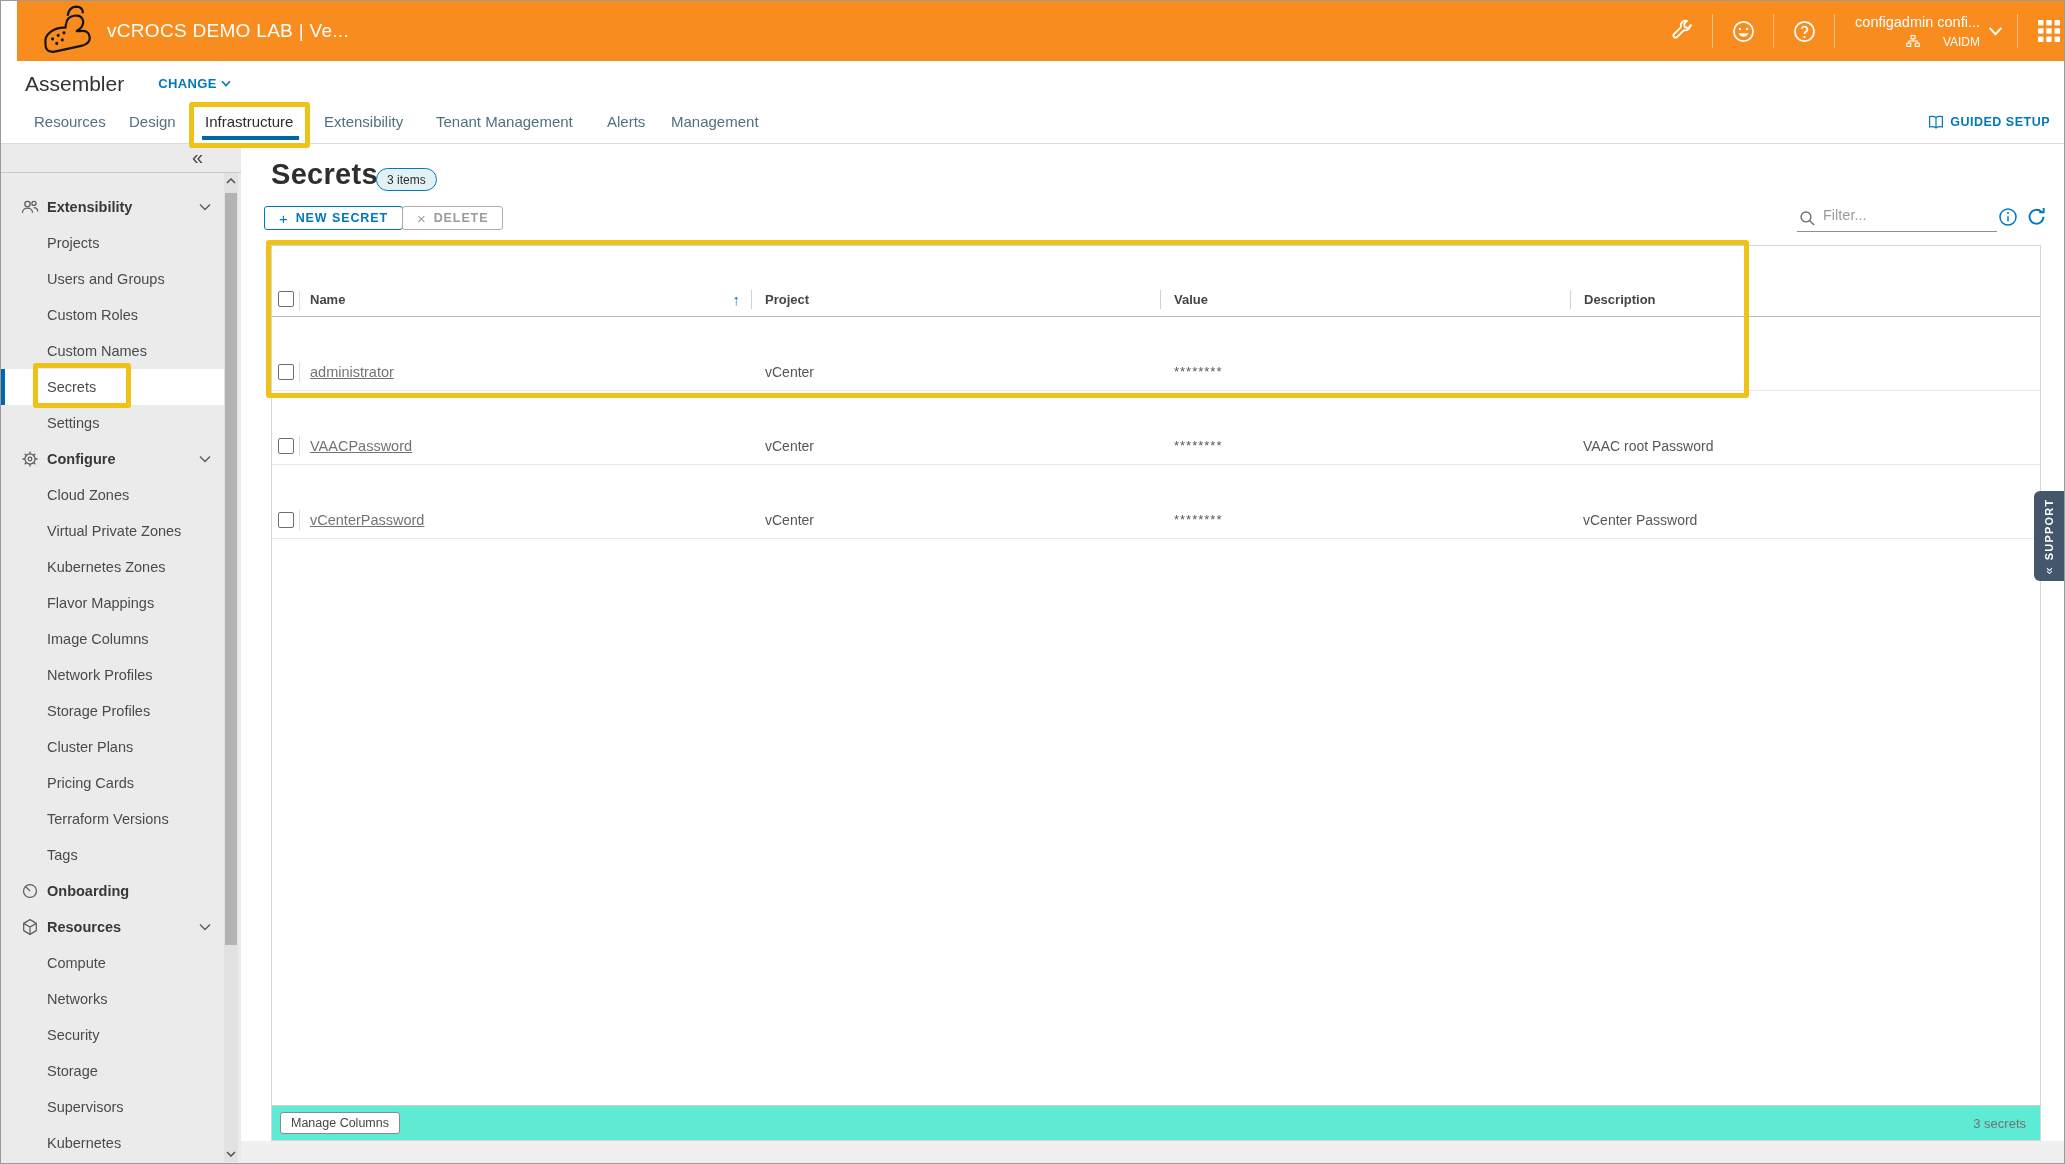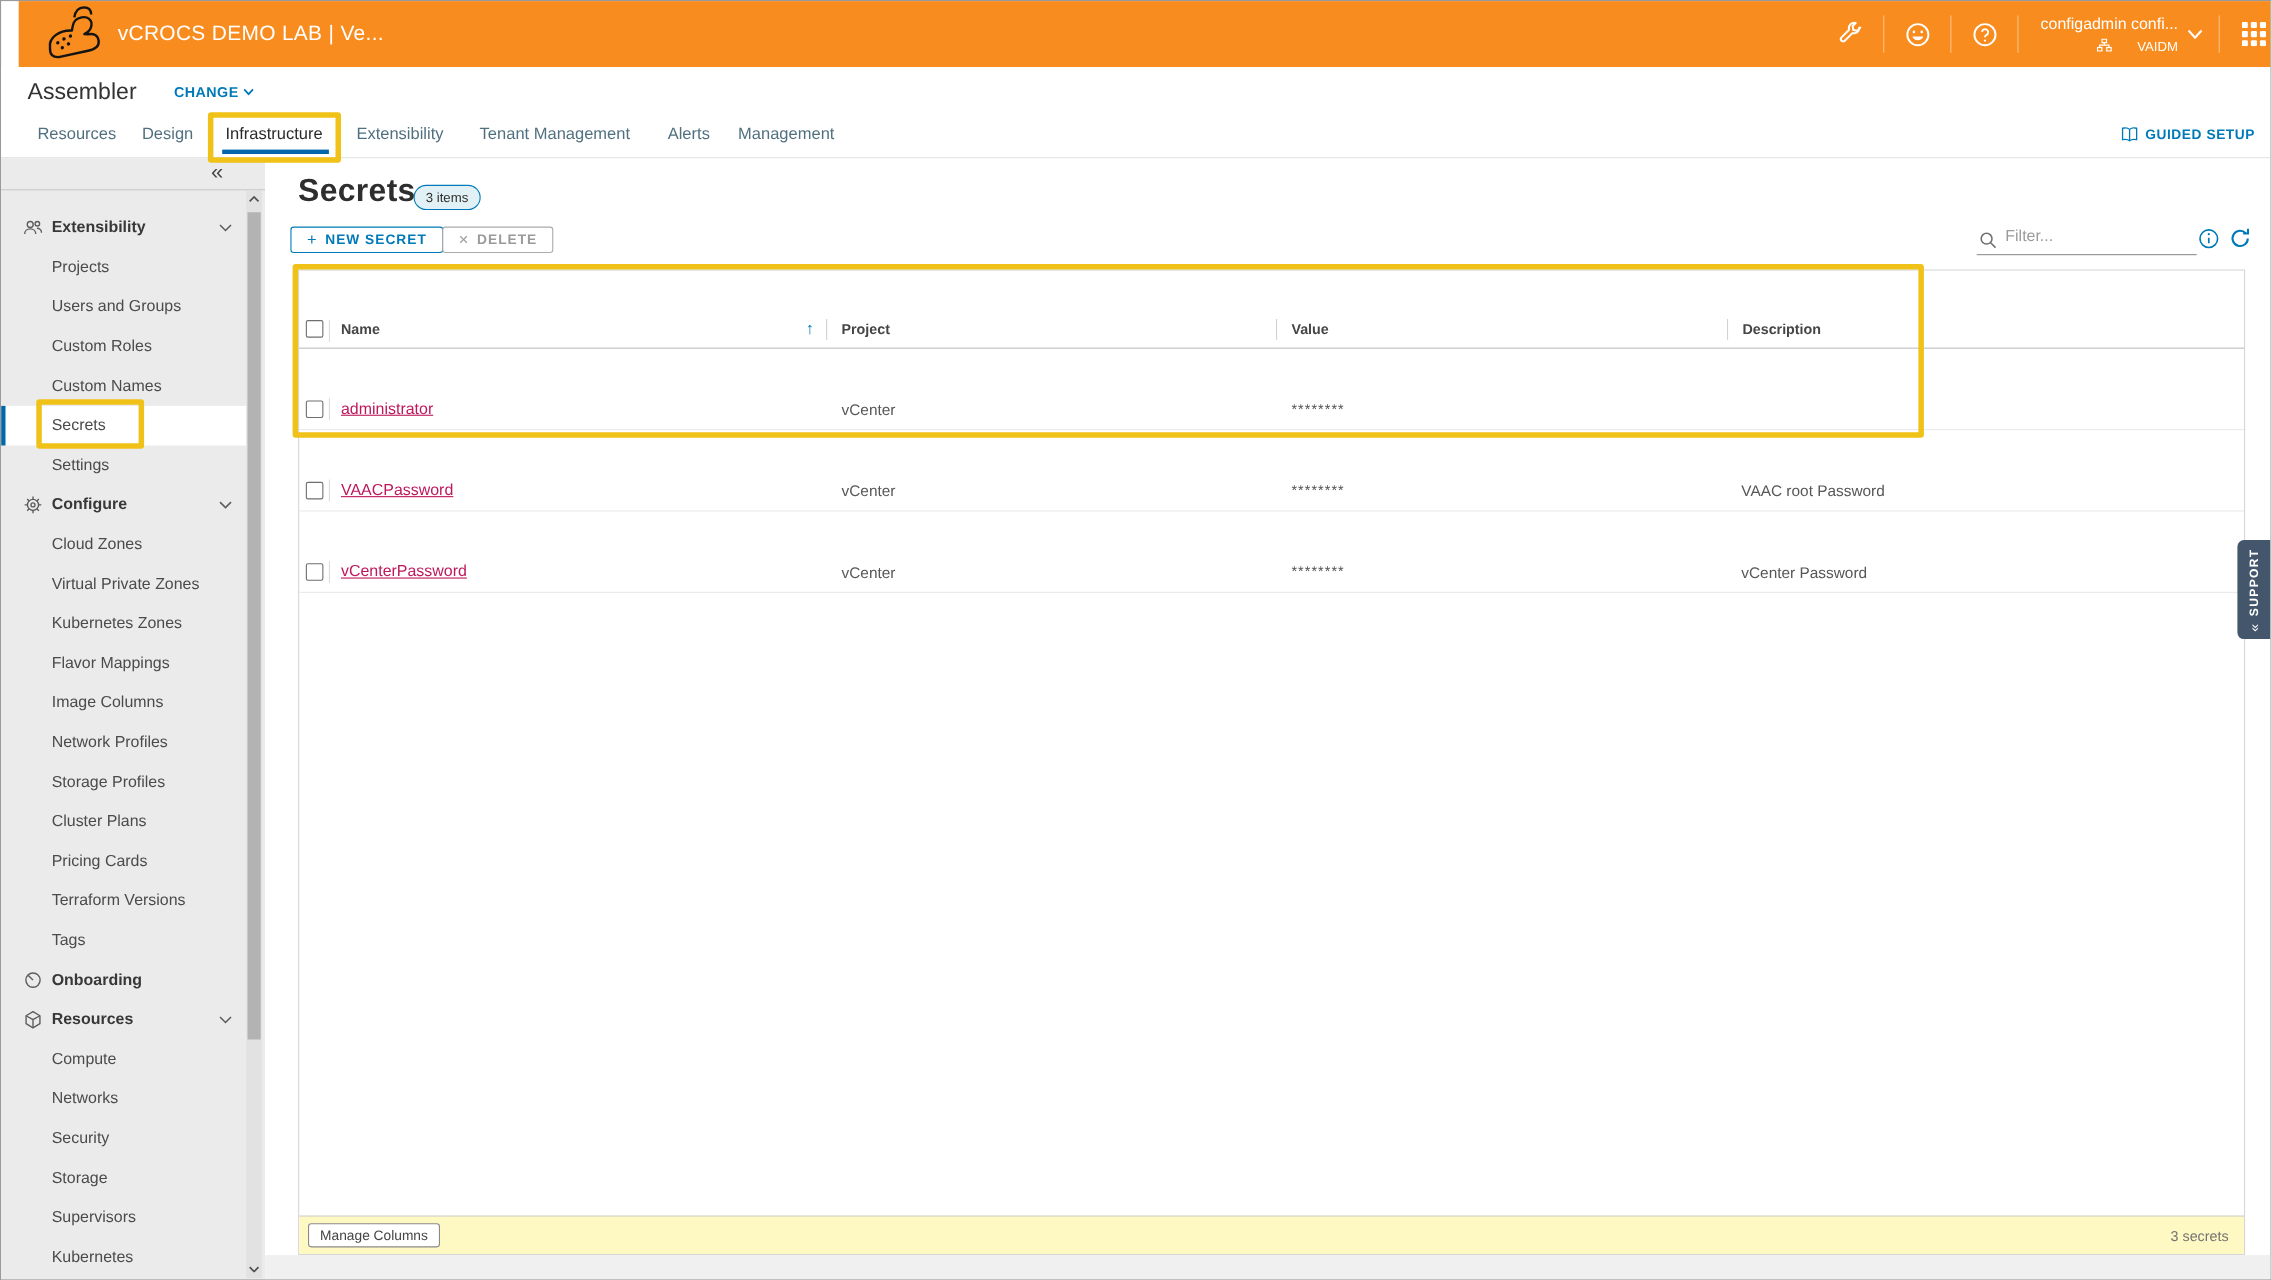--- a/index.html
+++ b/index.html
@@ -89,24 +89,24 @@
   .gh:after { content:""; position:absolute; right:0; top:8px; height:19px; width:1px; background:#D2D2D2; }
   .gh.last:after { display:none; }
   .gh-name { padding-left:10px; }
   .gh-pad { padding-left:13px; }
   .sort-arrow { margin-left:auto; margin-right:12px; color:#0079B8; font-size:15px; font-weight:400; }
   .g-row { height:38px; border-bottom:1px solid #E9E9E9; }
   .gc { height:100%; display:flex; align-items:center; font-size:14px; color:#575757; }
   .gc-check { position:relative; justify-content:center; }
   .gc-check:after { content:""; position:absolute; right:0; top:9px; height:20px; width:1px; background:#DDD; }
   .cb { width:16px; height:16px; border:1px solid #6E6E6E; border-radius:2px; background:#fff; cursor:pointer; }
-  .g-row a { color:#be185d; font-size:14.5px; text-decoration:underline; cursor:pointer; padding-left:10px; }
+  .g-row a { color:#737373; font-size:14.5px; text-decoration:underline; cursor:pointer; padding-left:10px; }
   .val-cell { letter-spacing:1px; font-size:13px; padding-left:13px; }
   .g-footer { position:absolute; left:0; right:0; bottom:0; height:35px; border-top:1px solid #CFCFCF;
-              display:flex; align-items:center; padding:0 14px 0 8px; background:#fef9c3; }
+              display:flex; align-items:center; padding:0 14px 0 8px; background:#5eead4; }
   .btn-manage { height:22px; padding:0 10px; border:1px solid #8a8a8a; border-radius:3px; background:#fff;
                 font-size:12.5px; color:#454545; cursor:pointer; font-family:inherit; }
   .secret-count { margin-left:auto; font-size:13px; color:#737373; }
   .below-strip { position:absolute; left:240px; right:0; bottom:0; height:22px; background:#F0F0F0; }
 
   
   .ybox { position:absolute; border:5px solid #F0C117; border-radius:3px; pointer-events:none; }
   .ybox-tab   { left:188px; top:101px; width:121px; height:46px; }
   .ybox-nav   { left:32px;  top:362px; width:98px;  height:45px; }
   .ybox-table { left:265px; top:239px; width:1483px; height:158px; }

